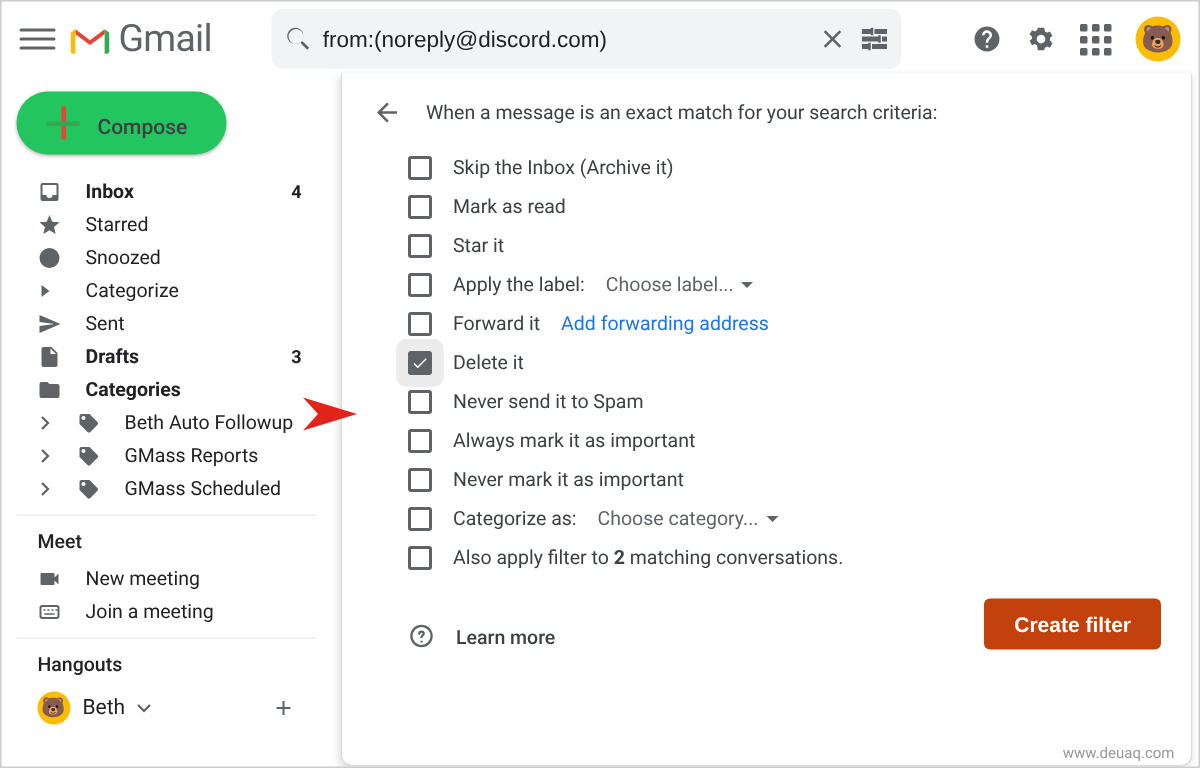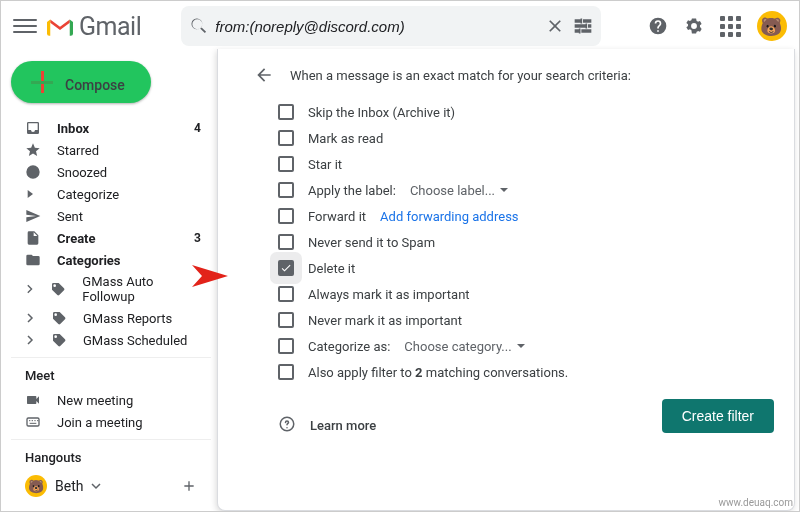--- a/index.html
+++ b/index.html
@@ -3,51 +3,51 @@
 <meta charset="utf-8">
 <style>
   * { box-sizing: border-box; margin: 0; padding: 0; }
   body { font-family: 'Google Sans', Roboto, Arial, sans-serif; font-size: 14px; color: #202124; background: #fff; width: 800px; height: 512px; overflow: hidden; position: relative; border: 1px solid #ccc; }
   .header { display: flex; align-items: center; height: 50px; padding: 0 12px; }
   .hamburger { width: 24px; height: 24px; display:flex; flex-direction:column; justify-content:space-around; padding:3px 0; margin-right:10px; cursor:pointer; }
   .hamburger span { height:2px; background:#5f6368; border-radius:1px; }
   .logo { display:flex; align-items:center; font-size:25px; color:#5f6368; letter-spacing:-0.5px; margin-right:40px; }
   .logo-m { width:26px; height:20px; margin-right:6px; position:relative; }
   .search { flex:1; max-width:420px; background:#f1f3f4; border-radius:8px; height:40px; display:flex; align-items:center; padding:0 8px; }
-  .search input { flex:1; border:none; background:transparent; font-size:15px; color:#202124; outline:none; padding:0 6px;font-style:italic; }
+  .search input { flex:1; border:none; background:transparent; font-size:15px; color:#202124; outline:none; padding:0 6px; }
   .icn { width:20px; height:20px; fill:#5f6368; cursor:pointer; flex-shrink:0; }
   .hdr-right { display:flex; align-items:center; gap:16px; margin-left:auto; padding-left:20px; }
   .avatar { width:30px; height:30px; border-radius:50%; background:#fbbc04; display:flex; align-items:center; justify-content:center; font-size:18px; }
   .main { display:flex; height:calc(100% - 50px); }
   .sidebar { width:210px; padding:10px 0 0 10px; overflow:hidden; }
   .compose { display:flex; align-items:flex-end; gap:12px; background:#22c55e; border-radius:24px; box-shadow:0 1px 3px rgba(0,0,0,0.2),0 1px 2px rgba(0,0,0,0.12); padding:10px 20px; width:140px; margin-bottom:14px; cursor:pointer; color:#3c4043; font-size:14px; font-weight:500; }
   .plus { width:22px; height:22px; position:relative; }
   .plus::before,.plus::after{content:"";position:absolute;background:#fbbc04;}
   .plus::before{left:10px;top:0;width:3px;height:22px;background:#ea4335;}
   .plus::after{top:10px;left:0;height:3px;width:22px;background:#34a853;}
   .plus .ov{position:absolute;top:10px;left:10px;width:3px;height:3px;background:#4285f4;}
   .nav-item { display:flex; align-items:center; gap:16px; padding:3px 10px 3px 14px; color:#202124; font-size:13px; border-radius:0 16px 16px 0; cursor:pointer; }
   .nav-item .cnt { margin-left:auto; font-size:12px; }
   .nav-item.bold { font-weight:700; }
   .nav-sec { font-size:13px; font-weight:500; padding:10px 0 6px 14px; border-top:1px solid #eee; margin-top:6px; }
   .hangouts .who{display:flex;align-items:center;gap:8px;padding:4px 14px;}
-  .filter-panel { flex:1; background:#fff; box-shadow:-1px 2px 6px rgba(0,0,0,0.15); border:1px solid #dadce0; border-top:none; margin-right:4px; padding:16px 20px 16px 36px; position:relative; margin-left:6px; border-radius:0 0 8px 8px; margin-top:-2px; }
+  .filter-panel { flex:1; background:#fff; box-shadow:-1px 2px 6px rgba(0,0,0,0.15); border:1px solid #dadce0; border-top:none; margin-right:4px; padding:16px 20px 16px 20px; position:relative; margin-left:16px; border-radius:0 0 8px 8px; margin-top:-2px; }
   .fp-head { display:flex; align-items:center; gap:16px; font-size:13px; color:#3c4043; margin-bottom:14px; }
   .fp-row { display:flex; align-items:center; gap:14px; padding:5px 0 5px 24px; font-size:13px; color:#3c4043; }
   .chk { width:16px; height:16px; border:2px solid #5f6368; border-radius:2px; flex-shrink:0; cursor:pointer; display:flex; align-items:center; justify-content:center; }
   .chk.checked { background:#5f6368; }
   .chk.checked svg { width:12px; height:12px; fill:#fff; }
   .chk.halo { box-shadow:0 0 0 8px rgba(95,99,104,0.12); border-radius:2px; }
   .linkish { color:#1a73e8; cursor:pointer; }
   .muted { color:#5f6368; }
   .drop { display:inline-flex; align-items:center; gap:4px; }
   .fp-foot { display:flex; align-items:flex-end; margin-top:14px; padding-left:24px; }
-  .create-btn { margin-left:auto; background:#0f766e; color:#fff; border:none; border-radius:4px; padding:9px 20px; font-size:14px; font-weight:400; cursor:pointer; }
+  .create-btn { margin-left:auto; background:#c2410c; color:#fff; border:none; border-radius:4px; padding:9px 20px; font-size:14px; font-weight:700; cursor:pointer; }
   .arrow-callout { position:absolute; left:-28px; top:212px; pointer-events:none; }
-  .watermark { position:absolute; right:6px; bottom:3px; font-size:10px; color:#999; }
+  .watermark { position:absolute; right:16px; bottom:3px; font-size:10px; color:#999; }
   .ni-ico{width:16px;height:16px;flex-shrink:0;}
   .ni-ico svg{width:16px;height:16px;fill:#5f6368;}
   .dots9{display:grid;grid-template-columns:repeat(3,5px);grid-template-rows:repeat(3,5px);gap:3px;}
   .dots9 span{width:5px;height:5px;background:#5f6368;border-radius:1px;}
 </style>
 </head>
 <body>
 
 <div class="header">
   <div class="hamburger">
@@ -140,37 +140,37 @@
         <div class="nav-item">
           <span class="ni-ico"><svg viewBox="0 0 24 24">
               <path d="M2 21l21-9L2 3v7l15 2-15 2z"></path>
             </svg></span>
           <span>Sent</span>
         </div>
         <div class="nav-item bold">
           <span class="ni-ico"><svg viewBox="0 0 24 24">
               <path d="M14 2H6a2 2 0 00-2 2v16a2 2 0 002 2h12a2 2 0 002-2V8zm-1 7V3.5L18.5 9z"></path>
             </svg></span>
-          <span>Create</span>
+          <span>Drafts</span>
           <span class="cnt">3</span>
         </div>
         <div class="nav-item bold">
           <span class="ni-ico"><svg viewBox="0 0 24 24">
               <path d="M10 4H4a2 2 0 00-2 2v12a2 2 0 002 2h16a2 2 0 002-2V8a2 2 0 00-2-2h-8z"></path>
             </svg></span>
           <span>Categories</span>
         </div>
         <div class="nav-item">
           <svg width="10" height="10" viewBox="0 0 10 10">
             <path d="M3 1l4 4-4 4" stroke="#5f6368" fill="none" stroke-width="1.5"></path>
           </svg>
           <span class="ni-ico"><svg viewBox="0 0 24 24">
               <path d="M21 11l-8-8H5a2 2 0 00-2 2v8l8 8a2 2 0 002.83 0L21 13.83A2 2 0 0021 11zM7 9a2 2 0 112-2 2 2 0 01-2 2z"></path>
             </svg></span>
-          <span>GMass Auto Followup</span>
+          <span>Beth Auto Followup</span>
         </div>
         <div class="nav-item">
           <svg width="10" height="10" viewBox="0 0 10 10">
             <path d="M3 1l4 4-4 4" stroke="#5f6368" fill="none" stroke-width="1.5"></path>
           </svg>
           <span class="ni-ico"><svg viewBox="0 0 24 24">
               <path d="M21 11l-8-8H5a2 2 0 00-2 2v8l8 8a2 2 0 002.83 0L21 13.83A2 2 0 0021 11zM7 9a2 2 0 112-2 2 2 0 01-2 2z"></path>
             </svg></span>
           <span>GMass Reports</span>
         </div>
@@ -245,30 +245,30 @@
           <span class="muted drop">Choose label... <svg width="10" height="10" viewBox="0 0 10 10">
               <path d="M1 3l4 4 4-4" fill="#5f6368"></path>
             </svg></span>
         </div>
         <div class="fp-row">
           <span class="chk"></span>
           <span>Forward it</span>
           <span class="linkish">Add forwarding address</span>
         </div>
         <div class="fp-row">
-          <span class="chk"></span>
-          <span>Never send it to Spam</span>
-        </div>
-        <div class="fp-row">
           <span class="chk checked halo">
             <svg viewBox="0 0 24 24">
               <path d="M9 16.17 4.83 12l-1.42 1.41L9 19 21 7l-1.41-1.41z"></path>
             </svg>
           </span>
           <span>Delete it</span>
+        </div>
+        <div class="fp-row">
+          <span class="chk"></span>
+          <span>Never send it to Spam</span>
         </div>
         <div class="fp-row">
           <span class="chk"></span>
           <span>Always mark it as important</span>
         </div>
         <div class="fp-row">
           <span class="chk"></span>
           <span>Never mark it as important</span>
         </div>
         <div class="fp-row">

